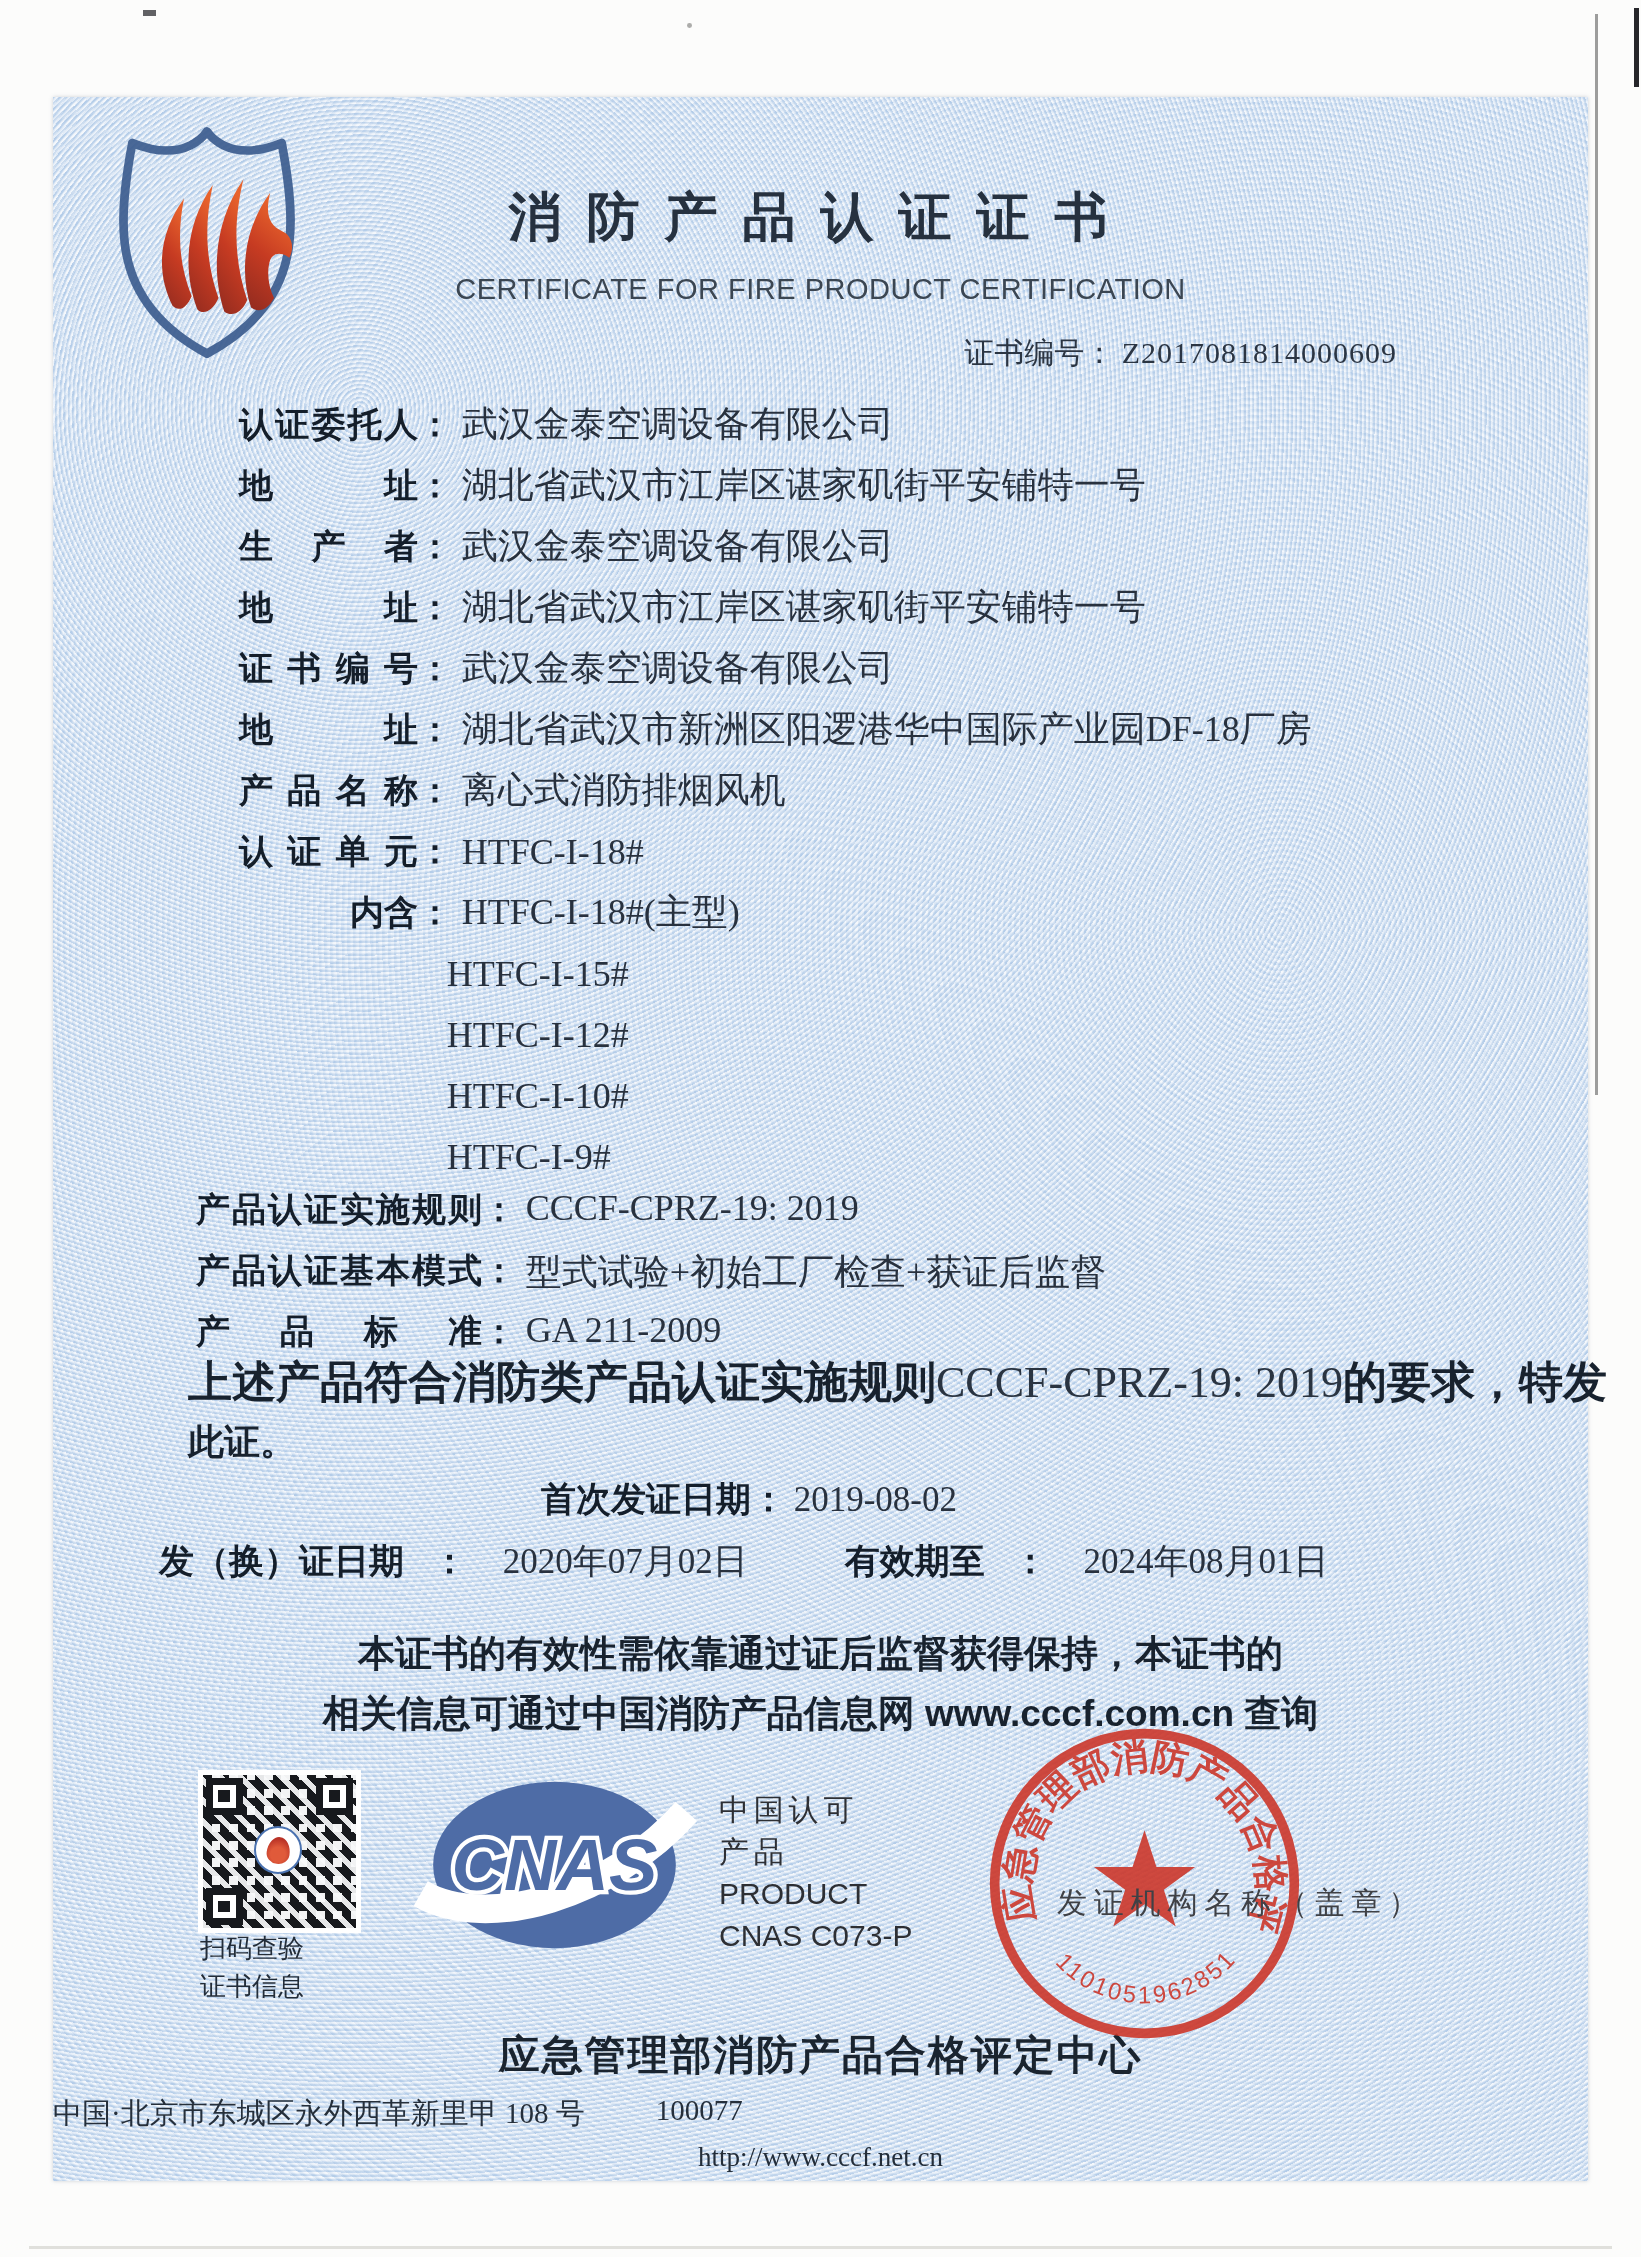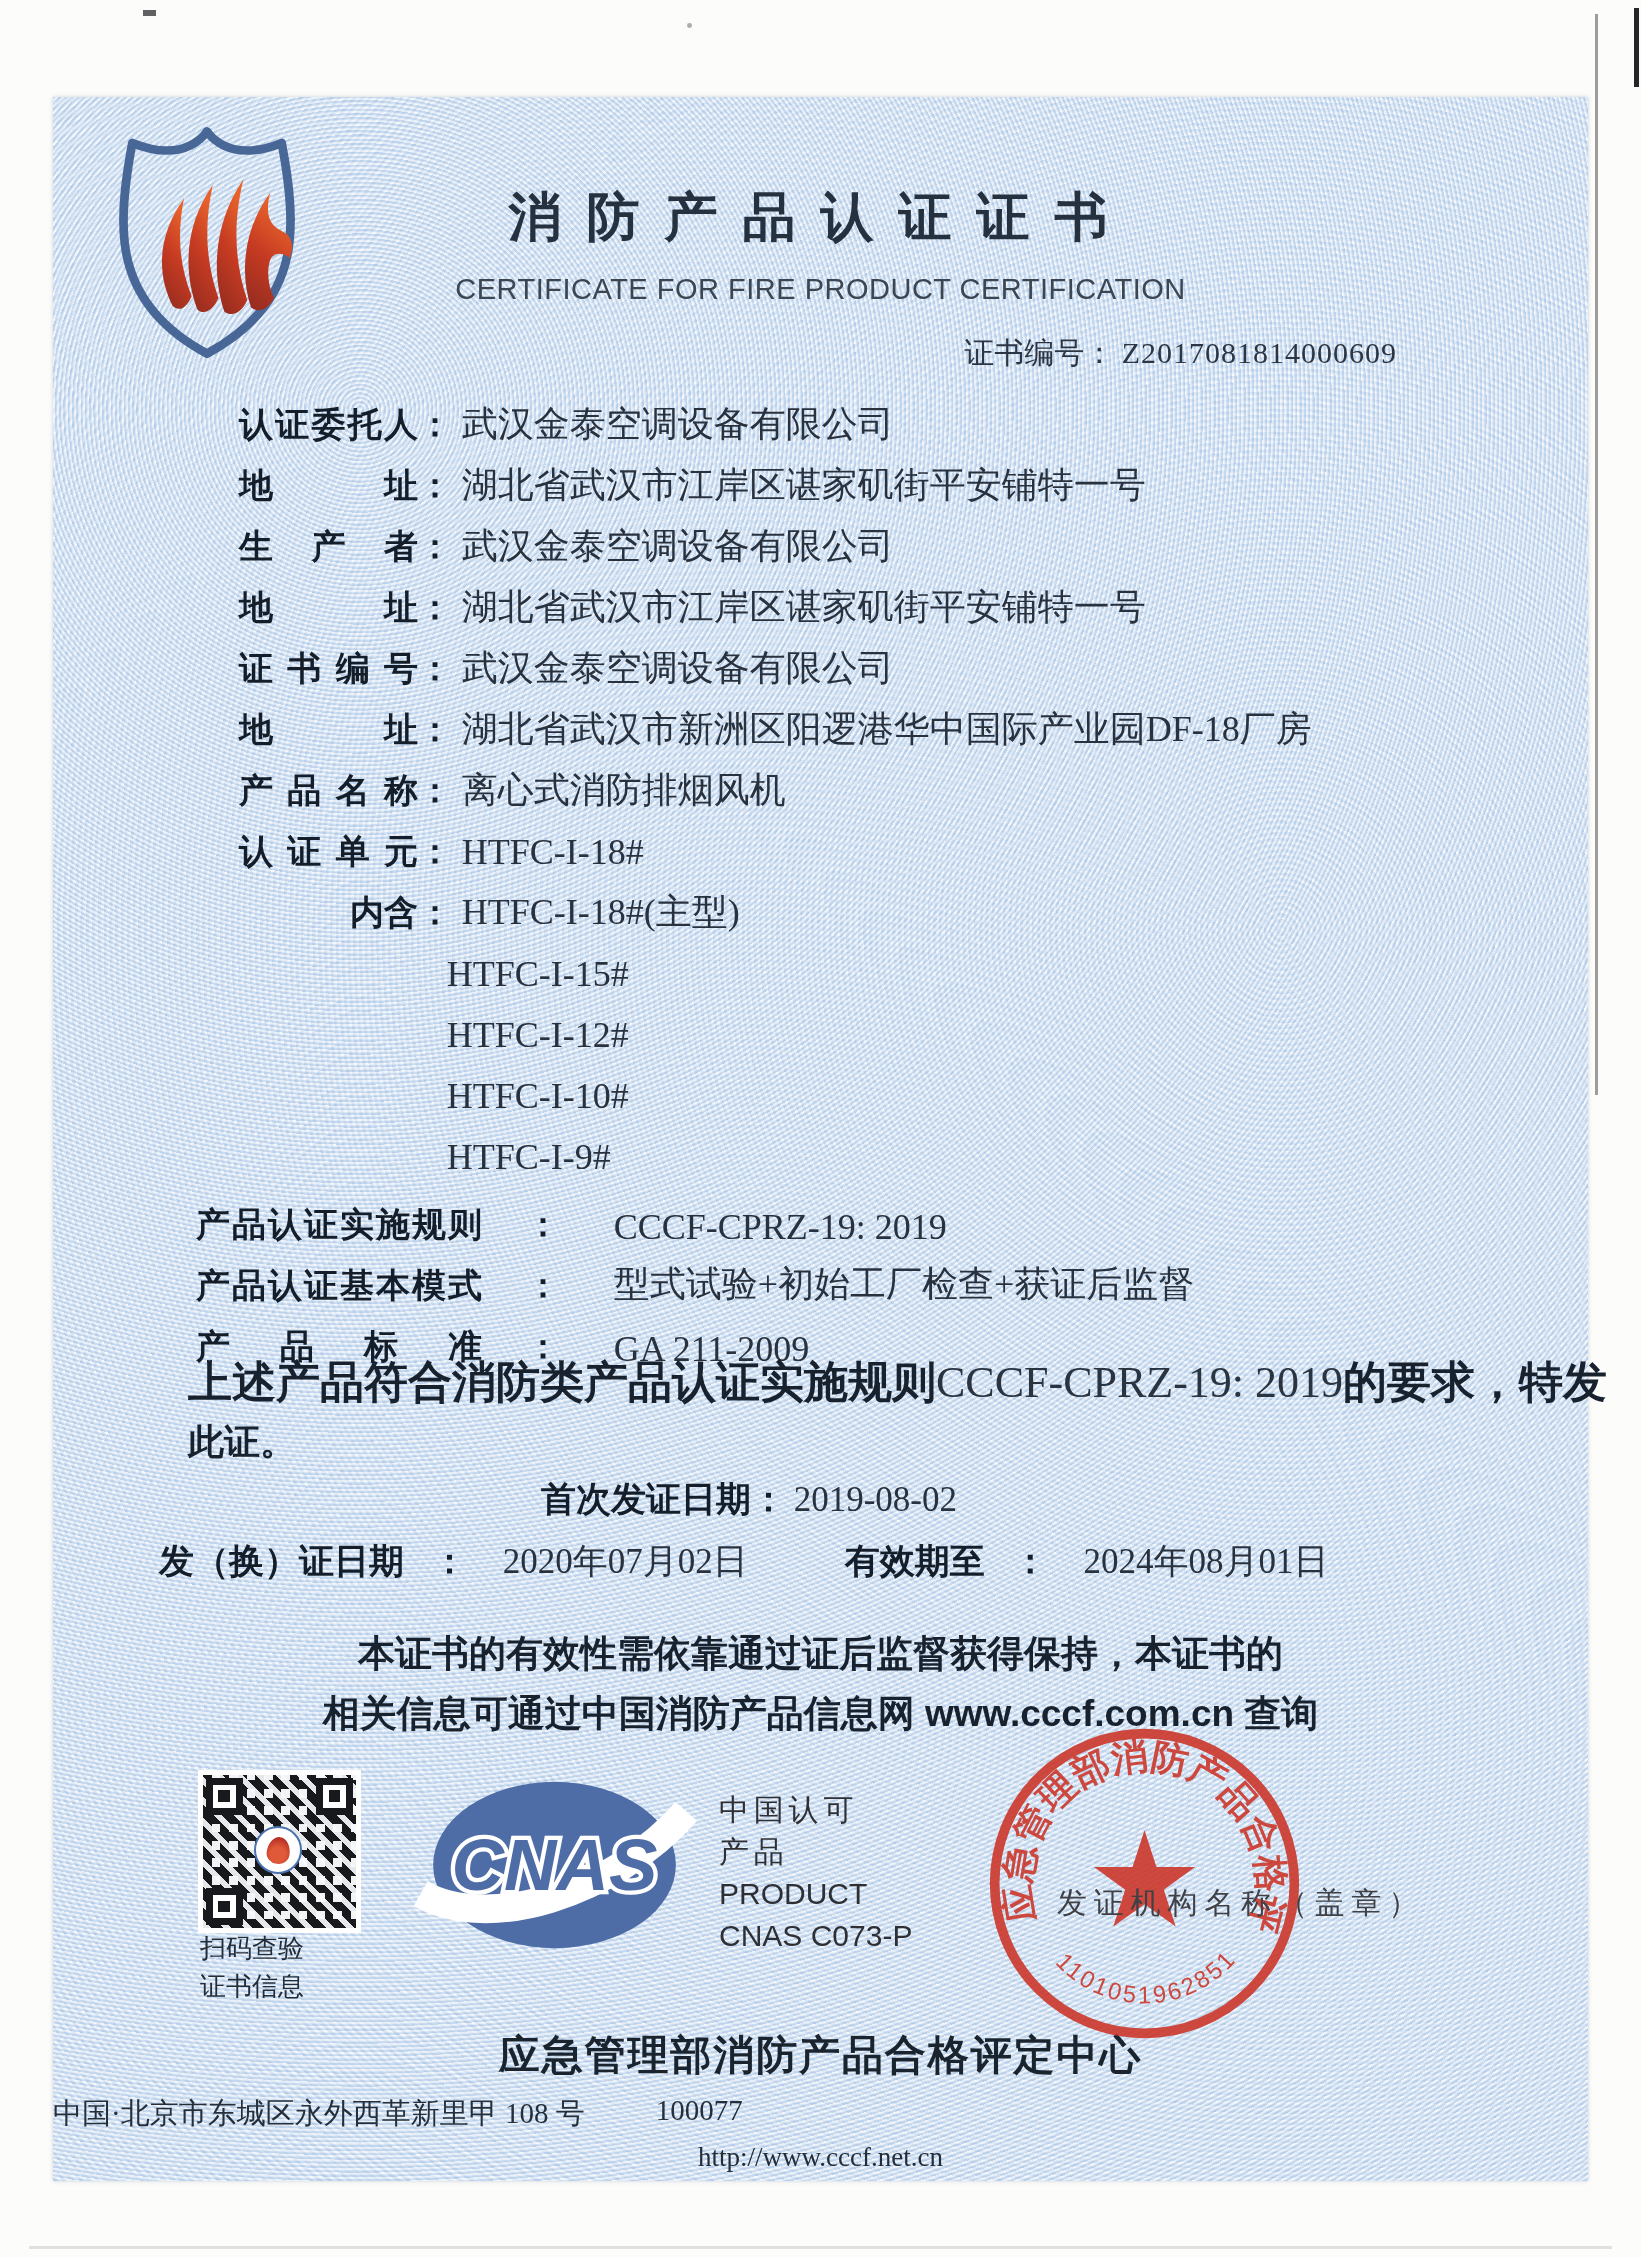--- a/index.html
+++ b/index.html
@@ -44,21 +44,21 @@
     font-size:34px;font-weight:700;color:#141e2a;
     text-align:justify;text-align-last:justify;padding-left:24px;
   }
   .flabel.tight{text-align:right;text-align-last:right;}
   .fcolon{font-size:34px;font-weight:700;color:#141e2a;}
   .fvalue{
     margin-left:9.7px;font-size:36px;color:#28313e;
     font-family:"Liberation Serif","DejaVu Serif",serif;white-space:nowrap;
   }
   .mrow{height:61px;display:flex;align-items:center;padding-left:384px;}
-  .rrow{height:61px;display:flex;align-items:flex-end;padding-left:143px;gap:44px;}
+  .rrow{height:61px;display:flex;align-items:flex-start;padding-left:143px;}
   .rlabel{
     display:inline-block;width:286px;
     font-size:34px;font-weight:700;color:#141e2a;
     text-align:justify;text-align-last:justify;
   }
   
   .st1{position:absolute;left:135px;top:1260px;font-size:44px;line-height:50px;color:#18222e;white-space:nowrap;}
   .st1 b,.st2 b{font-weight:700;}
   .st1 .latin{font-family:"Liberation Serif","DejaVu Serif",serif;font-weight:400;color:#2a3441;}
   .st2{position:absolute;left:135px;top:1321px;font-size:36px;font-weight:700;color:#18222e;}

